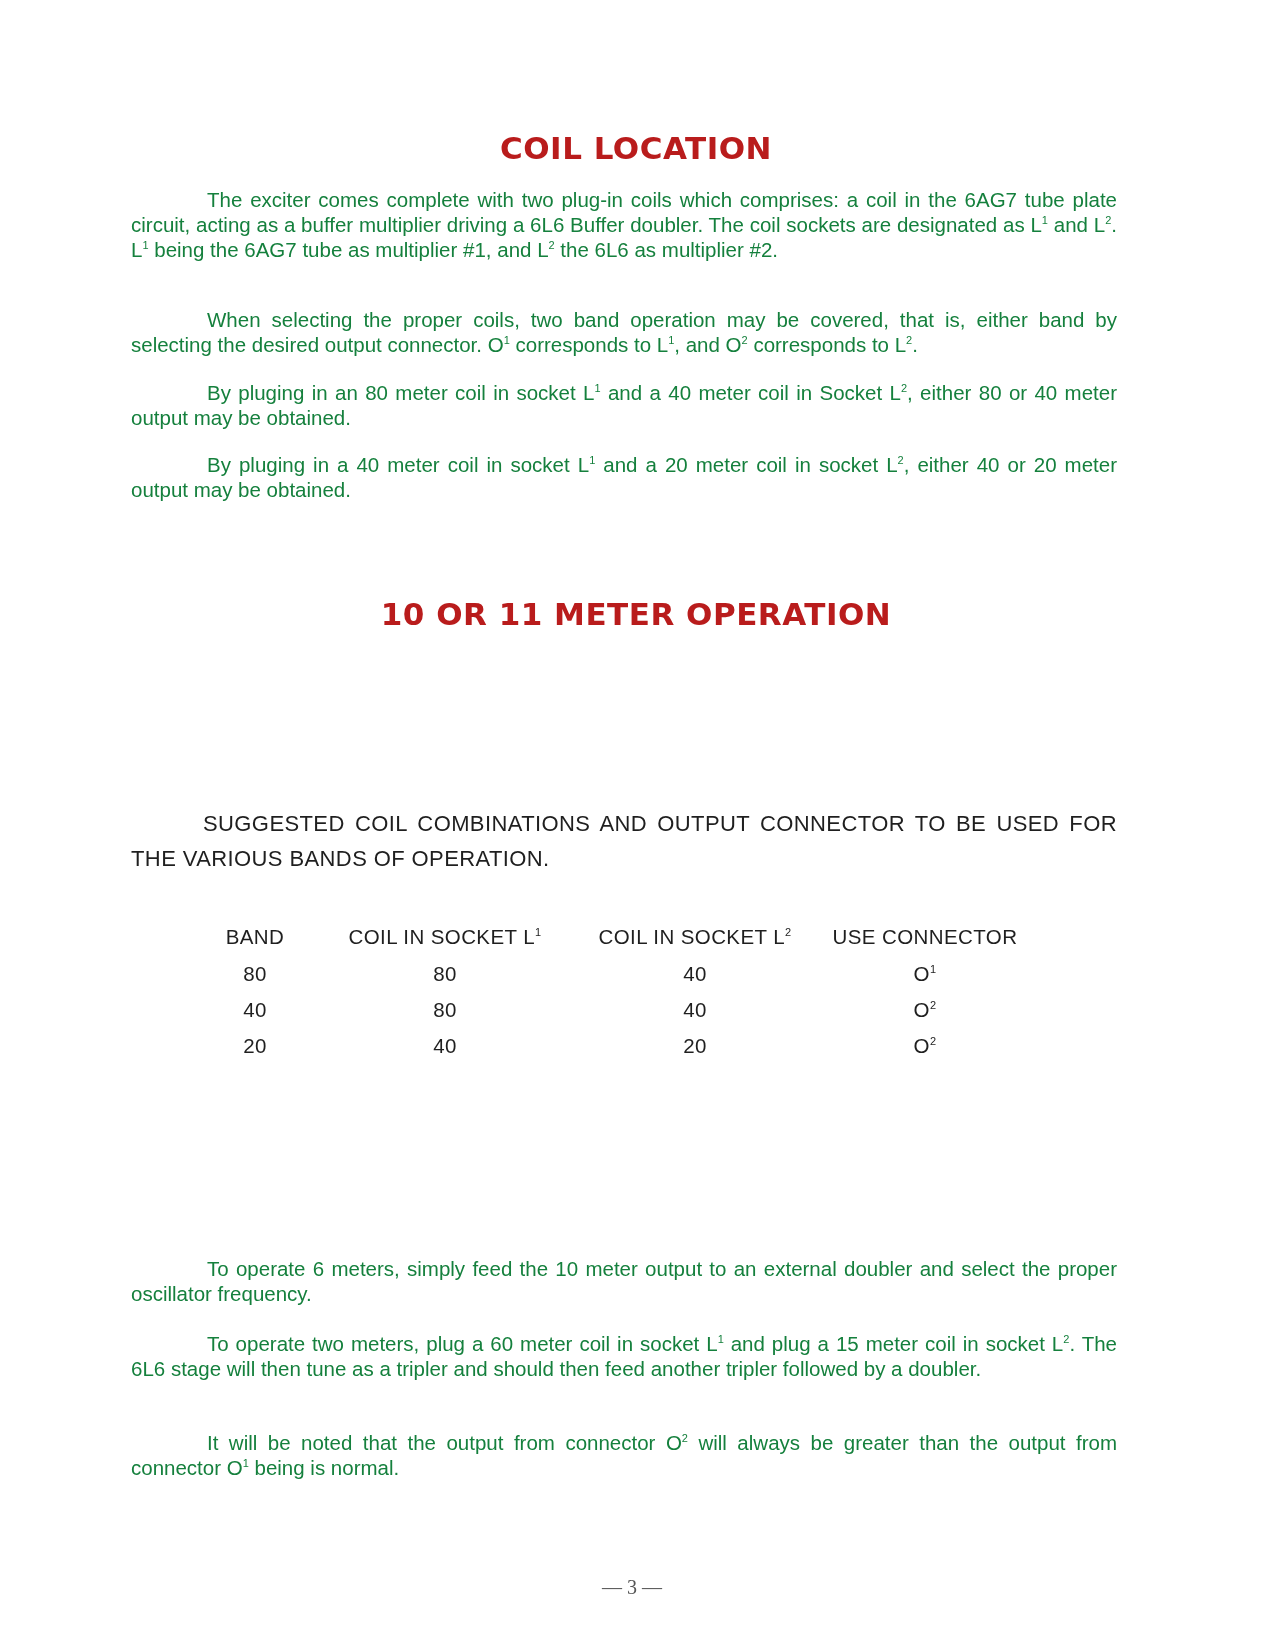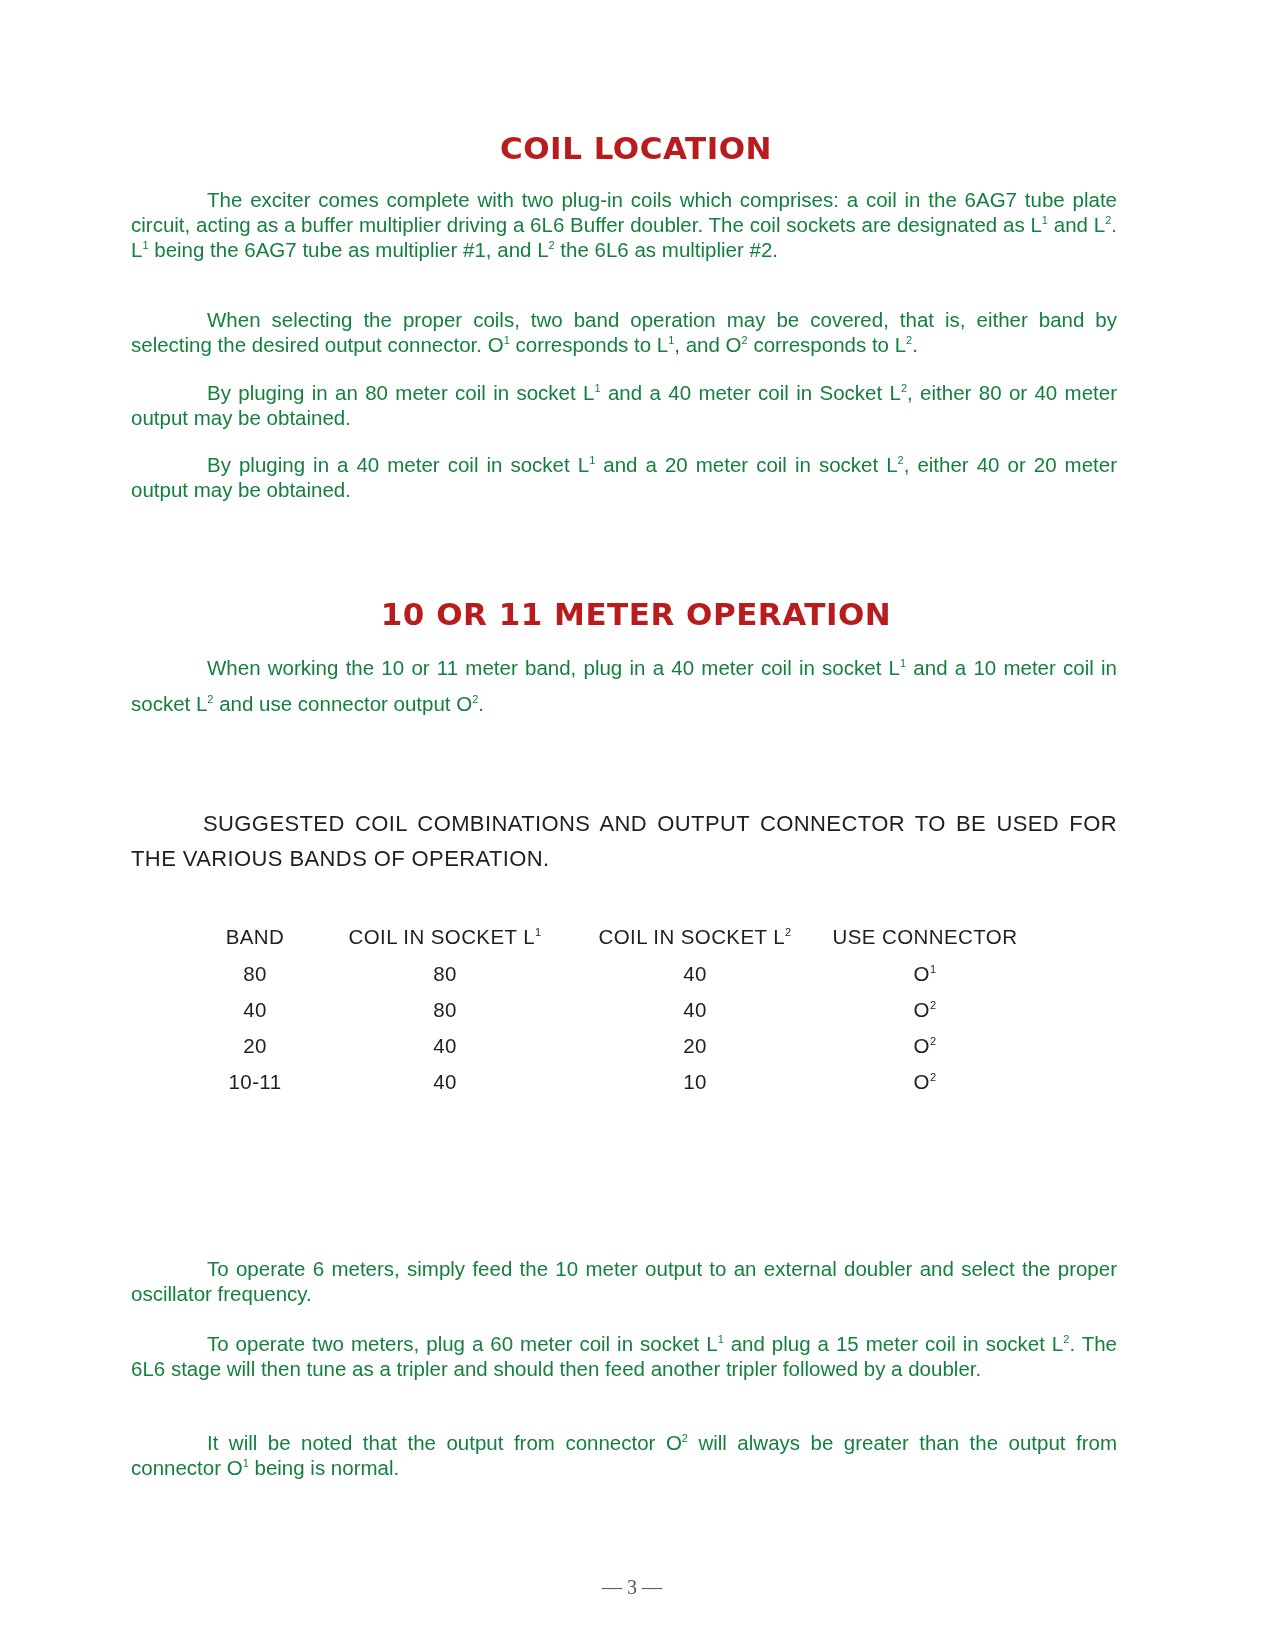--- a/index.html
+++ b/index.html
@@ -103,21 +103,20 @@
   <p class="para" style="top:187px;"><span class="indent"></span><span>The exciter comes complete with two plug-in coils which comprises: a coil in the 6AG7 tube plate circuit, acting as a buffer multiplier driving a 6L6 Buffer doubler. The coil sockets are designated as L</span><sup class="s">1</sup><span> and L</span><sup class="s">2</sup><span>. L</span><sup class="s">1</sup><span> being the 6AG7 tube as multiplier #1, and L</span><sup class="s">2</sup><span> the 6L6 as multiplier #2.</span></p>
 
   <p class="para" style="top:307px;"><span class="indent"></span><span>When selecting the proper coils, two band operation may be covered, that is, either band by selecting the desired output connector. O</span><sup class="s">1</sup><span> corresponds to L</span><sup class="s">1</sup><span>, and O</span><sup class="s">2</sup><span> corresponds to L</span><sup class="s">2</sup><span>.</span></p>
 
   <p class="para" style="top:380px;"><span class="indent"></span><span>By pluging in an 80 meter coil in socket L</span><sup class="s">1</sup><span> and a 40 meter coil in Socket L</span><sup class="s">2</sup><span>, either 80 or 40 meter output may be obtained.</span></p>
 
   <p class="para" style="top:452px;"><span class="indent"></span><span>By pluging in a 40 meter coil in socket L</span><sup class="s">1</sup><span> and a 20 meter coil in socket L</span><sup class="s">2</sup><span>, either 40 or 20 meter output may be obtained.</span></p>
 
   <h1 class="heading" style="top:592px;">10 OR 11 METER OPERATION</h1>
 
-  <p class="para spaced" style="top:650px;"><span class="indent"></span><span>When working the 10 or 11 meter band, plug in a 40 meter coil in socket L</span><sup class="s">1</sup><span> and a 10 meter coil in socket L</span><sup class="s">2</sup><span> and use connector output O</span><sup class="s">2</sup><span>.</span></p>
 
   <p class="caption" style="top:806px;"><span class="indent" style="display:inline-block;width:72px;"></span><span>SUGGESTED COIL COMBINATIONS AND OUTPUT CONNECTOR TO BE USED FOR THE VARIOUS BANDS OF OPERATION.</span></p>
 
   <table class="coil">
     <thead>
       <tr>
         <th class="c0">BAND</th>
         <th class="c1"><span>COIL IN SOCKET L</span><sup class="s">1</sup></th>
         <th class="c2"><span>COIL IN SOCKET L</span><sup class="s">2</sup></th>
         <th class="c3">USE CONNECTOR</th>
@@ -135,26 +134,20 @@
         <td class="c1">80</td>
         <td class="c2">40</td>
         <td class="c3"><span>O</span><sup class="s">2</sup></td>
       </tr>
       <tr>
         <td class="c0">20</td>
         <td class="c1">40</td>
         <td class="c2">20</td>
         <td class="c3"><span>O</span><sup class="s">2</sup></td>
       </tr>
-      <tr>
-        <td class="c0">10-11</td>
-        <td class="c1">40</td>
-        <td class="c2">10</td>
-        <td class="c3"><span>O</span><sup class="s">2</sup></td>
-      </tr>
     </tbody>
   </table>
 
 
   <p class="para" style="top:1256px;"><span class="indent"></span><span>To operate 6 meters, simply feed the 10 meter output to an external doubler and select the proper oscillator frequency.</span></p>
 
   <p class="para" style="top:1331px;"><span class="indent"></span><span>To operate two meters, plug a 60 meter coil in socket L</span><sup class="s">1</sup><span> and plug a 15 meter coil in socket L</span><sup class="s">2</sup><span>. The 6L6 stage will then tune as a tripler and should then feed another tripler followed by a doubler.</span></p>
 
   <p class="para" style="top:1430px;"><span class="indent"></span><span>It will be noted that the output from connector O</span><sup class="s">2</sup><span> will always be greater than the output from connector O</span><sup class="s">1</sup><span> being is normal.</span></p>
 

